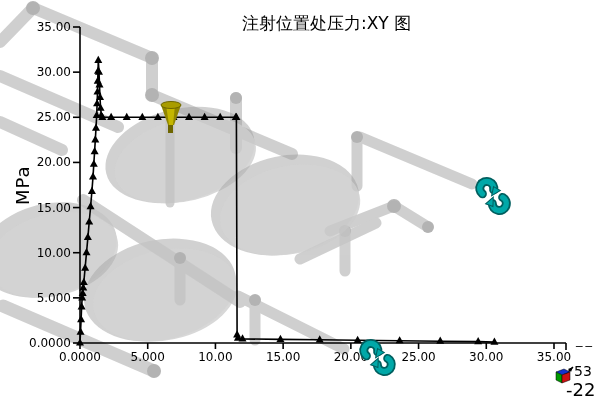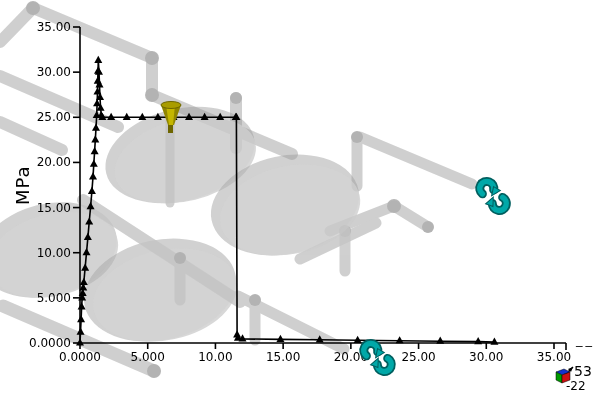--- a/index.html
+++ b/index.html
@@ -7,21 +7,21 @@
     position:relative;width:600px;height:400px;background:#ffffff;
     overflow:hidden;font-family:"DejaVu Sans","Liberation Sans",sans-serif;
   }
   #stage svg{position:absolute;left:0;top:0;}
   .abs{position:absolute;white-space:nowrap;color:#000;}
   #plot-title{left:242px;top:12px;font-size:17px;}
   #y-axis-title{left:12px;top:205px;font-size:18px;transform:rotate(-90deg);transform-origin:left top;letter-spacing:1px;}
   #x-axis-title{left:299px;top:356px;font-size:17px;}
   #clipped-fragment{left:576px;top:344px;font-size:13px;letter-spacing:3px;}
   #triad-value-1{left:574px;top:363px;font-size:14px;}
-  #triad-value-2{left:566px;top:379px;font-size:12px;}
+  #triad-value-2{left:566px;top:379px;font-size:18px;}
   text.tick{font-family:"DejaVu Sans","Liberation Sans",sans-serif;font-size:12px;fill:#000;}
 </style>
 </head>
 <body>
 
 <div id="stage">
 
   <svg width="600" height="400" viewBox="0 0 600 400">
     <g stroke="#c4c4c4" stroke-width="12" fill="none" stroke-linecap="round" stroke-linejoin="round" opacity="0.8">
       <polyline points="0,42 33,8 152,58 152,95 292,154"></polyline>
@@ -210,17 +210,18 @@
 
     <g>
       <line x1="560" y1="380" x2="573" y2="367" stroke="#000" stroke-width="1.5"></line>
       <polygon points="573,367 568,369 571,372" fill="#000"></polygon>
       <polygon points="556,372 564,369 570,372 562,375" fill="#1133cc" stroke="#000" stroke-width="0.5"></polygon>
       <polygon points="556,372 562,375 562,383 556,380" fill="#009900" stroke="#000" stroke-width="0.5"></polygon>
       <polygon points="562,375 570,372 570,380 562,383" fill="#cc1111" stroke="#000" stroke-width="0.5"></polygon>
     </g>
   </svg>
 
+  <div id="plot-title" class="abs">注射位置处压力:XY 图</div>
   <div id="y-axis-title" class="abs">MPa</div>
   <div id="clipped-fragment" class="abs">‾‾</div>
   <div id="triad-value-1" class="abs">53</div>
   <div id="triad-value-2" class="abs">-22</div>
 </div>
 
 </body></html>

